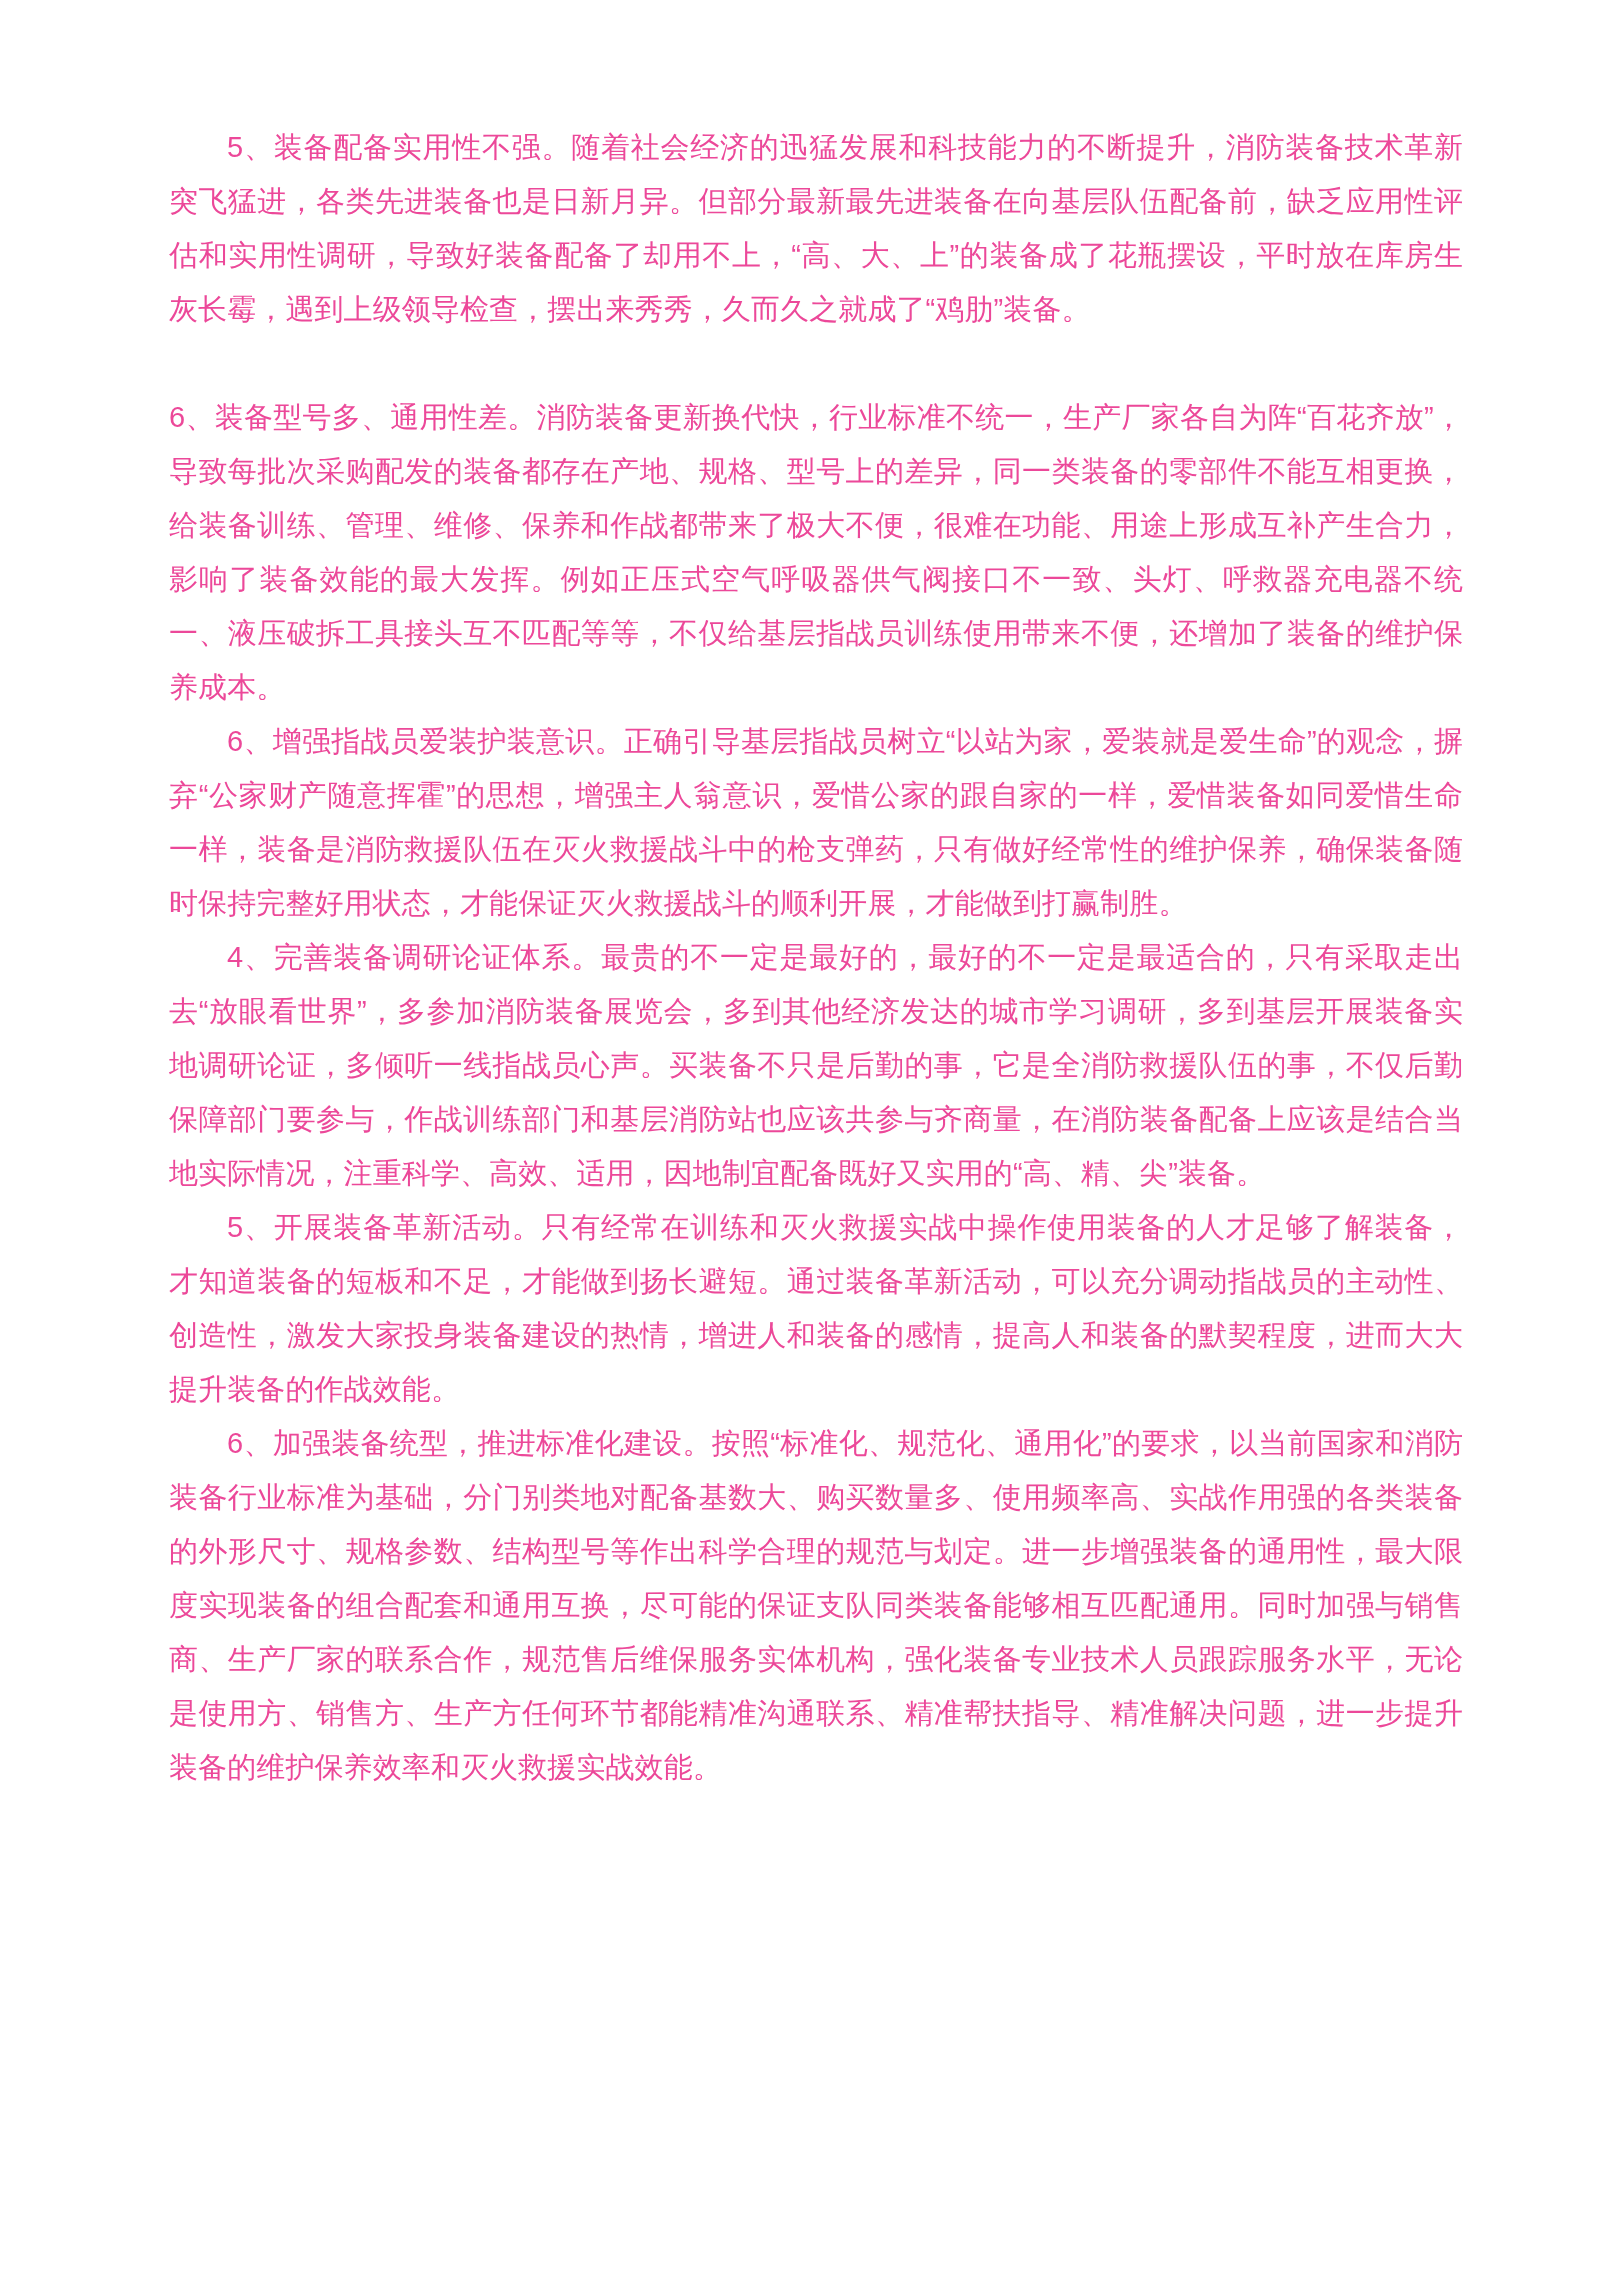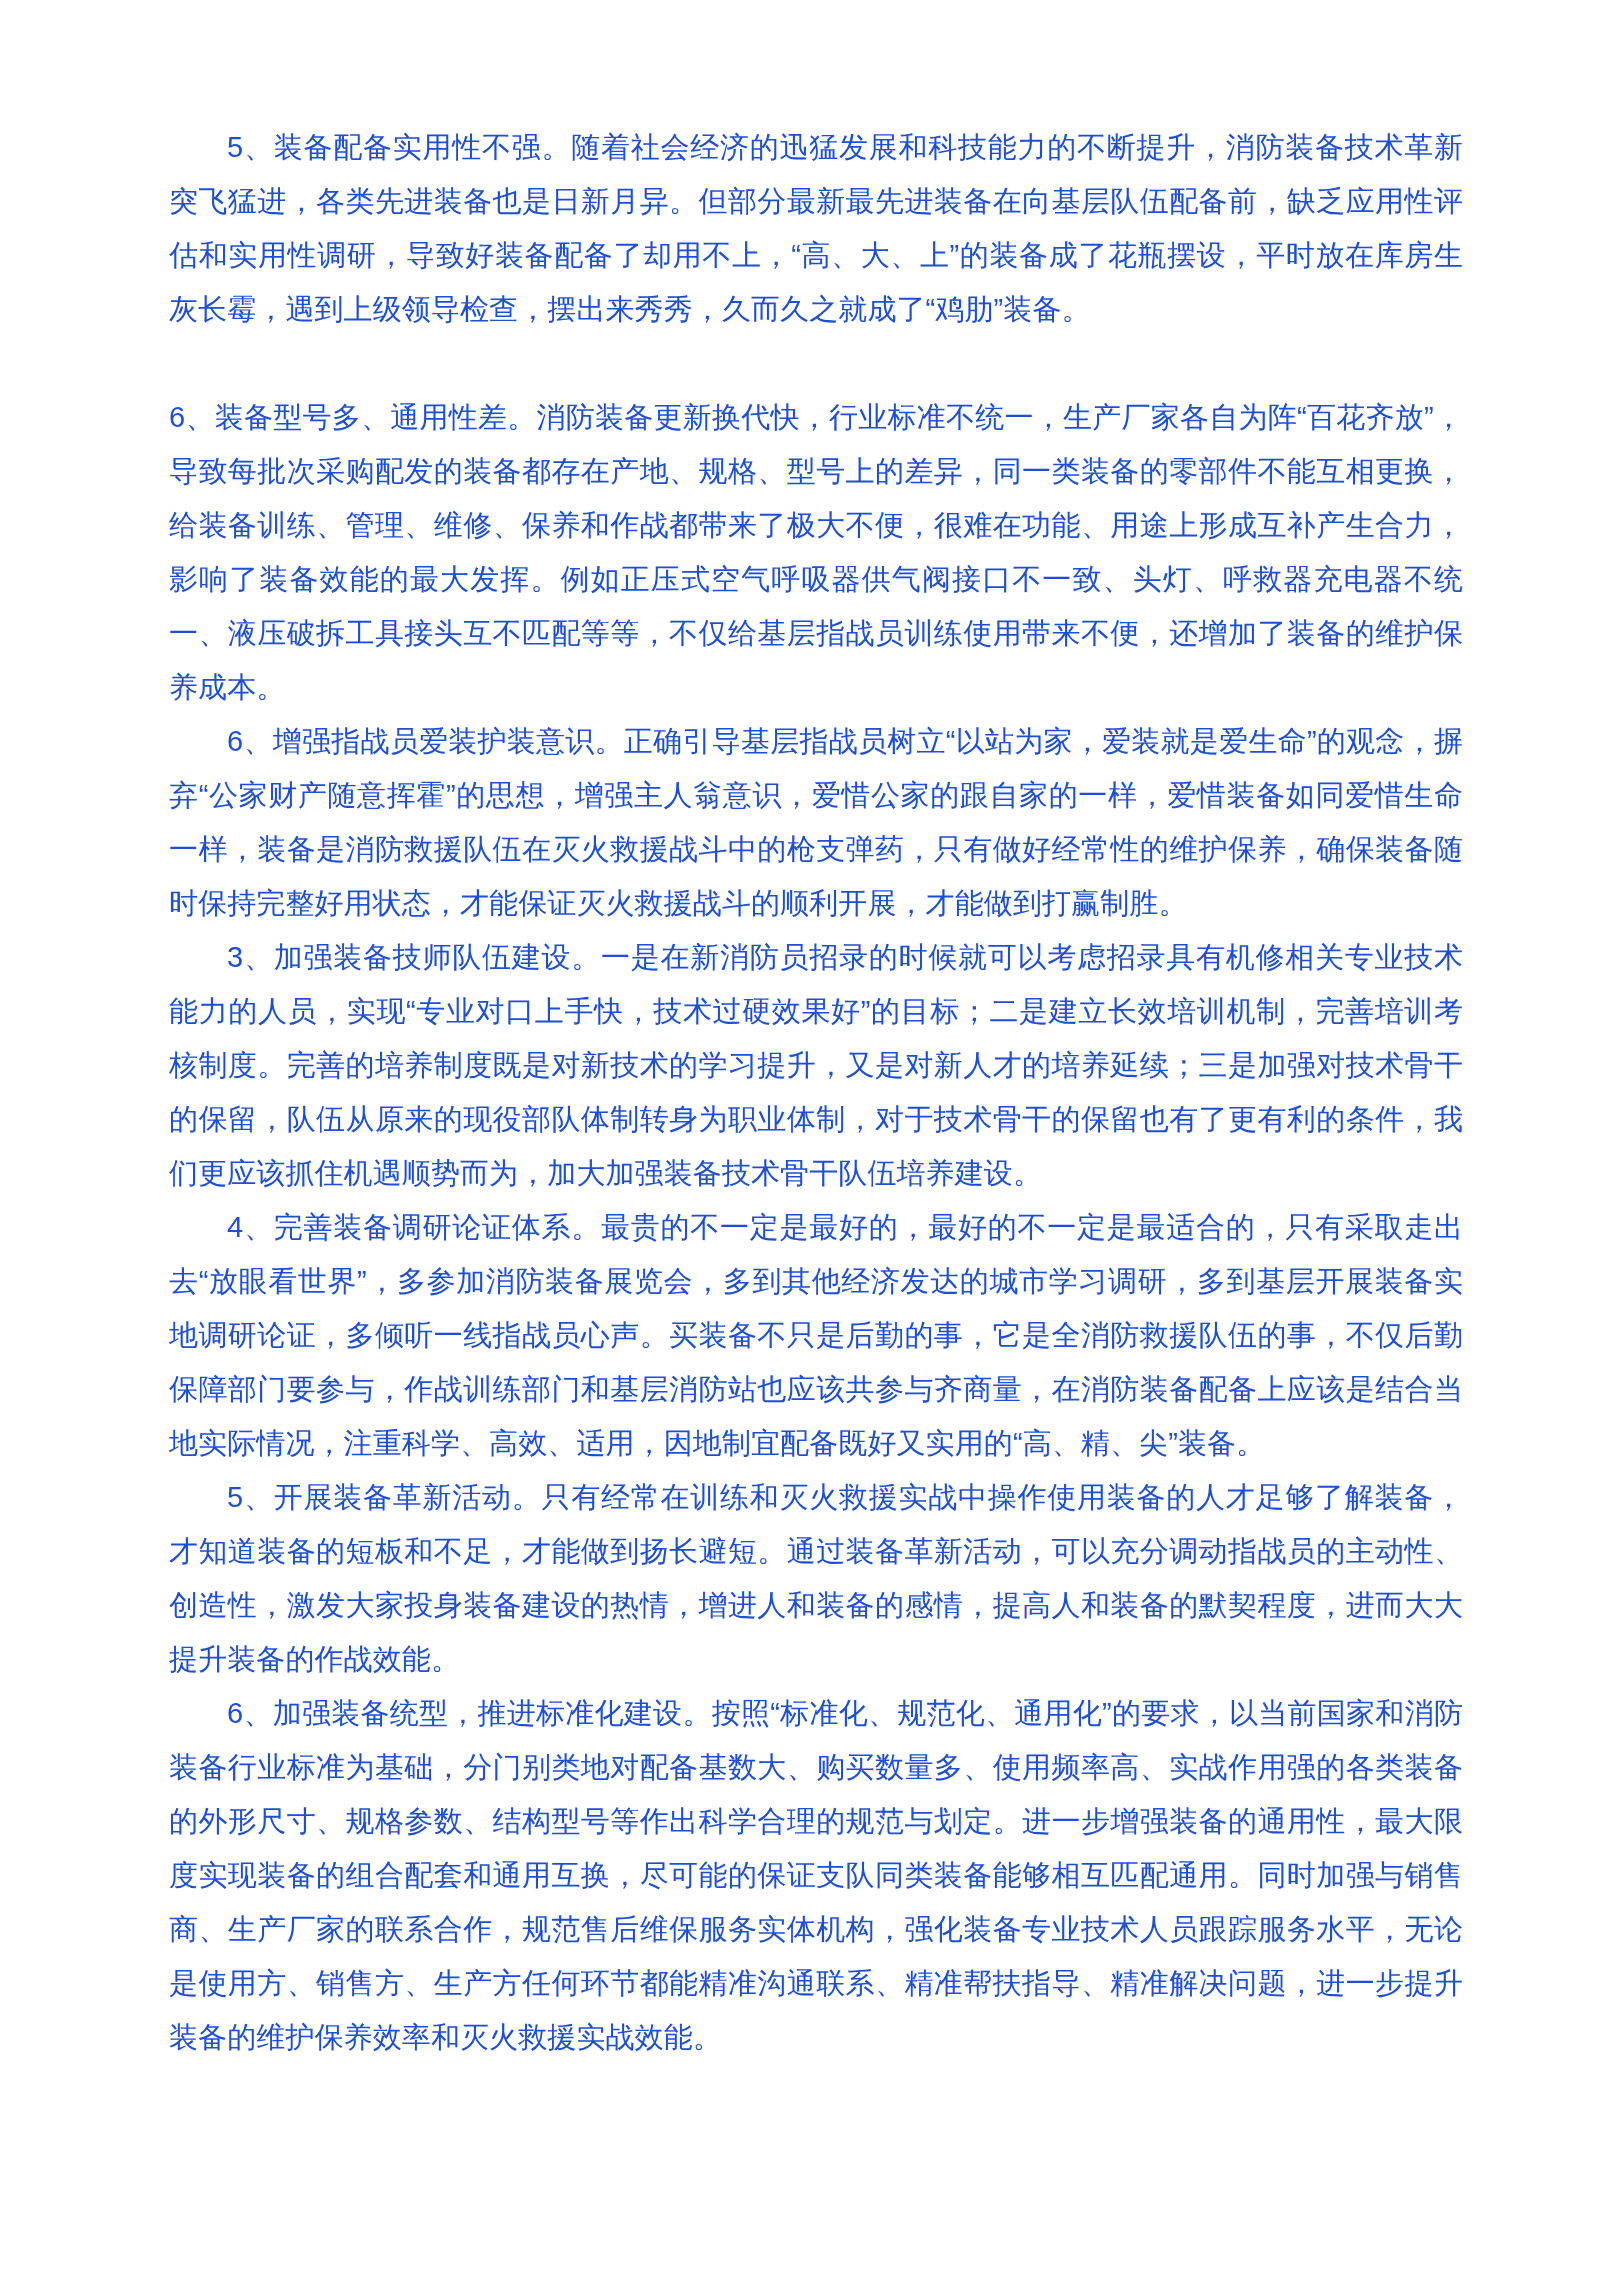--- a/index.html
+++ b/index.html
@@ -24,21 +24,21 @@
     position: absolute;
     left: 169px;
     top: 120px;
     width: 1294px;
   }
   p.para {
     margin: 0;
     padding: 0;
     font-size: 29px;
     line-height: 54px;
-    color: #1d4ed8;
+    color: #ec4899;
     text-align: justify;
     text-justify: inter-ideograph;
     letter-spacing: 0.1px;
     word-break: break-all;
     font-family: "Liberation Sans", "DejaVu Sans", sans-serif;
   }
   p.indent {
     text-indent: 2em;
   }
   p.noindent {
@@ -61,21 +61,20 @@
     <p class="para indent">5、装备配备实用性不强。随着社会经济的迅猛发展和科技能力的不断提升，消防装备技术革新突飞猛进，各类先进装备也是日新月异。但部分最新最先进装备在向基层队伍配备前，缺乏应用性评估和实用性调研，导致好装备配备了却用不上，“高、大、上”的装备成了花瓶摆设，平时放在库房生灰长霉，遇到上级领导检查，摆出来秀秀，久而久之就成了“鸡肋”装备。</p>
 
     <div class="gap"></div>
 
     <p class="para noindent">6、装备型号多、通用性差。消防装备更新换代快，行业标准不统一，生产厂家各自为阵“百花齐放”，导致每批次采购配发的装备都存在产地、规格、型号上的差异，同一类装备的零部件不能互相更换，给装备训练、管理、维修、保养和作战都带来了极大不便，很难在功能、用途上形成互补产生合力，影响了装备效能的最大发挥。例如正压式空气呼吸器供气阀接口不一致、头灯、呼救器充电器不统一、液压破拆工具接头互不匹配等等，不仅给基层指战员训练使用带来不便，还增加了装备的维护保养成本。</p>
 
 
     <p class="para indent">6、增强指战员爱装护装意识。正确引导基层指战员树立“以站为家，爱装就是爱生命”的观念，摒弃“公家财产随意挥霍”的思想，增强主人翁意识，爱惜公家的跟自家的一样，爱惜装备如同爱惜生命一样，装备是消防救援队伍在灭火救援战斗中的枪支弹药，只有做好经常性的维护保养，确保装备随时保持完整好用状态，才能保证灭火救援战斗的顺利开展，才能做到打赢制胜。</p>
 
 
-    <p class="para indent">3、加强装备技师队伍建设。一是在新消防员招录的时候就可以考虑招录具有机修相关专业技术能力的人员，实现“专业对口上手快，技术过硬效果好”的目标；二是建立长效培训机制，完善培训考核制度。完善的培养制度既是对新技术的学习提升，又是对新人才的培养延续；三是加强对技术骨干的保留，队伍从原来的现役部队体制转身为职业体制，对于技术骨干的保留也有了更有利的条件，我们更应该抓住机遇顺势而为，加大加强装备技术骨干队伍培养建设。</p>
 
     <p class="para indent">4、完善装备调研论证体系。最贵的不一定是最好的，最好的不一定是最适合的，只有采取走出去“放眼看世界”，多参加消防装备展览会，多到其他经济发达的城市学习调研，多到基层开展装备实地调研论证，多倾听一线指战员心声。买装备不只是后勤的事，它是全消防救援队伍的事，不仅后勤保障部门要参与，作战训练部门和基层消防站也应该共参与齐商量，在消防装备配备上应该是结合当地实际情况，注重科学、高效、适用，因地制宜配备既好又实用的“高、精、尖”装备。</p>
 
     <p class="para indent">5、开展装备革新活动。只有经常在训练和灭火救援实战中操作使用装备的人才足够了解装备，才知道装备的短板和不足，才能做到扬长避短。通过装备革新活动，可以充分调动指战员的主动性、创造性，激发大家投身装备建设的热情，增进人和装备的感情，提高人和装备的默契程度，进而大大提升装备的作战效能。</p>
 
     <p class="para indent">6、加强装备统型，推进标准化建设。按照“标准化、规范化、通用化”的要求，以当前国家和消防装备行业标准为基础，分门别类地对配备基数大、购买数量多、使用频率高、实战作用强的各类装备的外形尺寸、规格参数、结构型号等作出科学合理的规范与划定。进一步增强装备的通用性，最大限度实现装备的组合配套和通用互换，尽可能的保证支队同类装备能够相互匹配通用。同时加强与销售商、生产厂家的联系合作，规范售后维保服务实体机构，强化装备专业技术人员跟踪服务水平，无论是使用方、销售方、生产方任何环节都能精准沟通联系、精准帮扶指导、精准解决问题，进一步提升装备的维护保养效率和灭火救援实战效能。</p>
 
   </div>
 </div>
 

